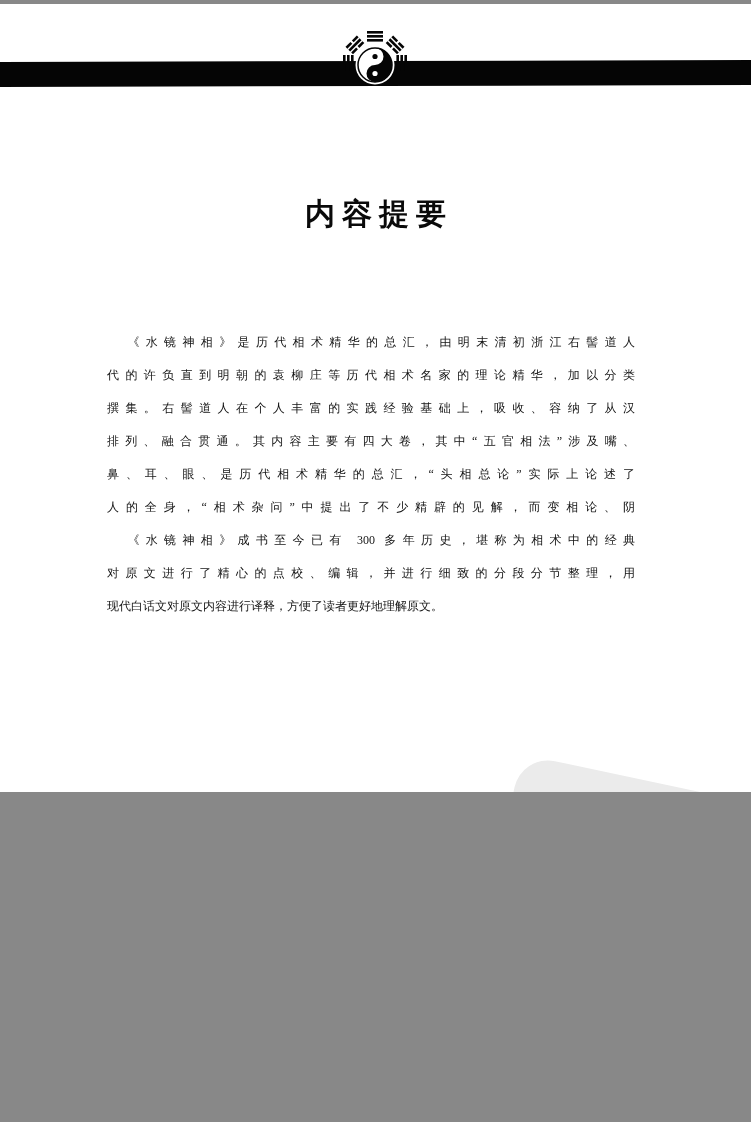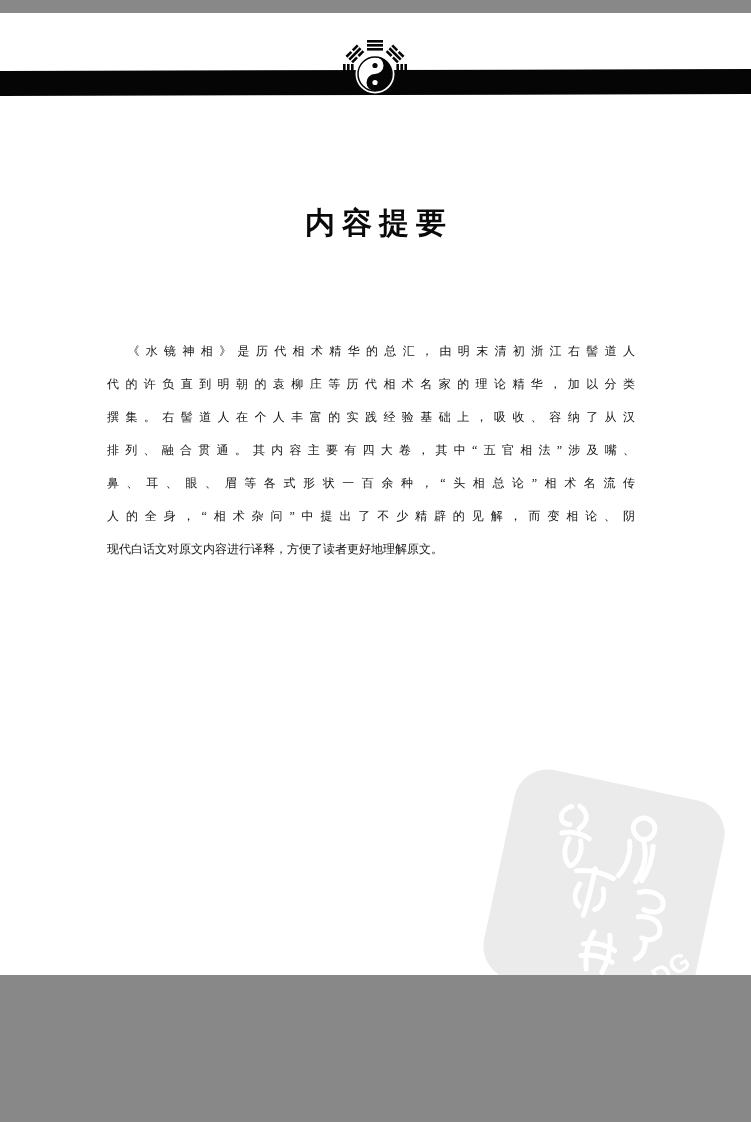--- a/index.html
+++ b/index.html
@@ -1,18 +1,18 @@
 <!DOCTYPE html>
 <html><head>
 <meta charset="utf-8">
 <style>
   html,body{margin:0;padding:0;background:#888;}
   .page{
-    position:relative;width:751px;height:962px;background:#ffffff;
-    margin:13px auto;overflow:hidden;
+    position:relative;width:751px;height:788px;background:#ffffff;
+    margin:4px auto;overflow:hidden;
     font-family:"Liberation Serif",serif;color:#111;
   }
   
   .rule{position:absolute;background:#050505;z-index:2;}
   .rule-top{left:-5px;top:57px;width:761px;height:25px;transform:rotate(-0.15deg);}
   .rule-bottom{left:-5px;top:976px;width:761px;height:26px;transform:rotate(-0.55deg);}
   .rule-bottom-step{left:688px;top:966px;width:68px;height:14px;transform:rotate(-0.6deg);}
   
   .logo{position:absolute;left:330px;top:21px;width:90px;height:66px;z-index:3;}
   
@@ -102,24 +102,26 @@
   </div>
 
   <div class="title">内容提要</div>
 
   <div class="text-block">
     <div>
       <span class="tl para-start">《水镜神相》是历代相术精华的总汇，由明末清初浙江右髻道人</span>
       <span class="tl">代的许负直到明朝的袁柳庄等历代相术名家的理论精华，加以分类</span>
       <span class="tl">撰集。右髻道人在个人丰富的实践经验基础上，吸收、容纳了从汉</span>
       <span class="tl">排列、融合贯通。其内容主要有四大卷，其中“五官相法”涉及嘴、</span>
-      <span class="tl">鼻、耳、眼、眉等各式形状一百余种，“头相总论”相术名流传</span>
+      <span class="tl">鼻、耳、眼、是历代相术精华的总汇，“头相总论”实际上论述了</span>
       <span class="tl">人的全身，“相术杂问”中提出了不少精辟的见解，而变相论、阴</span>
     </div>
     <div>
+      <span class="tl para-start">《水镜神相》成书至今已有 300 多年历史，堪称为相术中的经典</span>
+      <span class="tl">对原文进行了精心的点校、编辑，并进行细致的分段分节整理，用</span>
       <span class="tl para-end">现代白话文对原文内容进行译释，方便了读者更好地理解原文。</span>
     </div>
   </div>
 
   <div class="watermark">
     <svg class="wm-svg" width="214" height="214" viewBox="0 0 214 214">
       <g stroke="#ffffff" stroke-width="5" fill="none" stroke-linecap="round">
 
         <g transform="translate(52,30)">
           <path d="M6,2 C-6,8 -4,22 8,20"></path>

